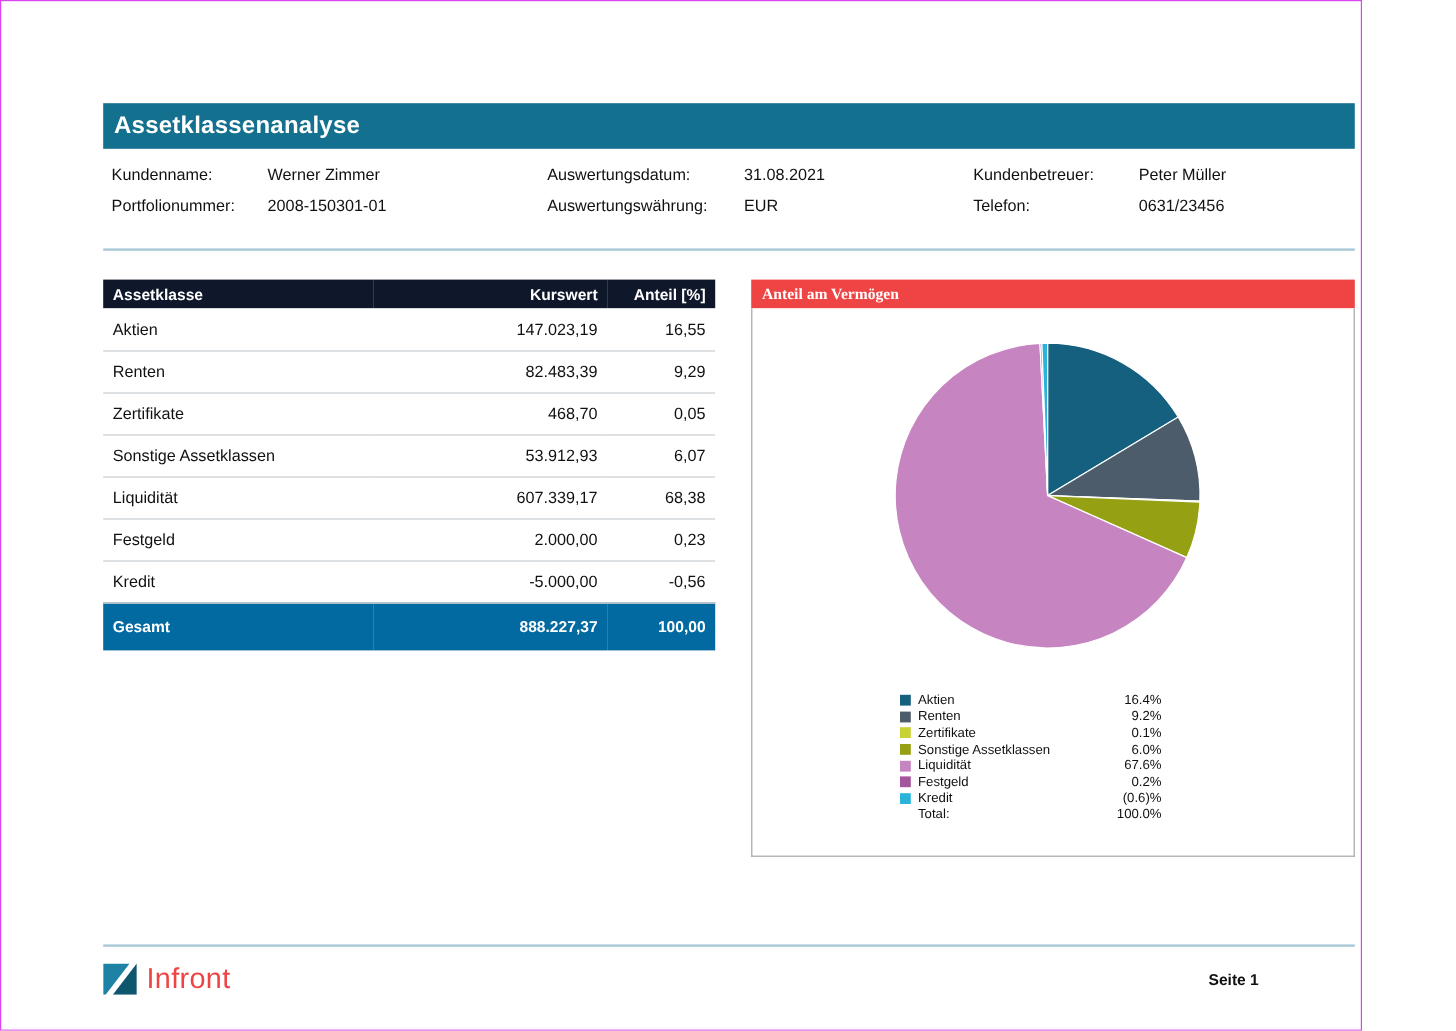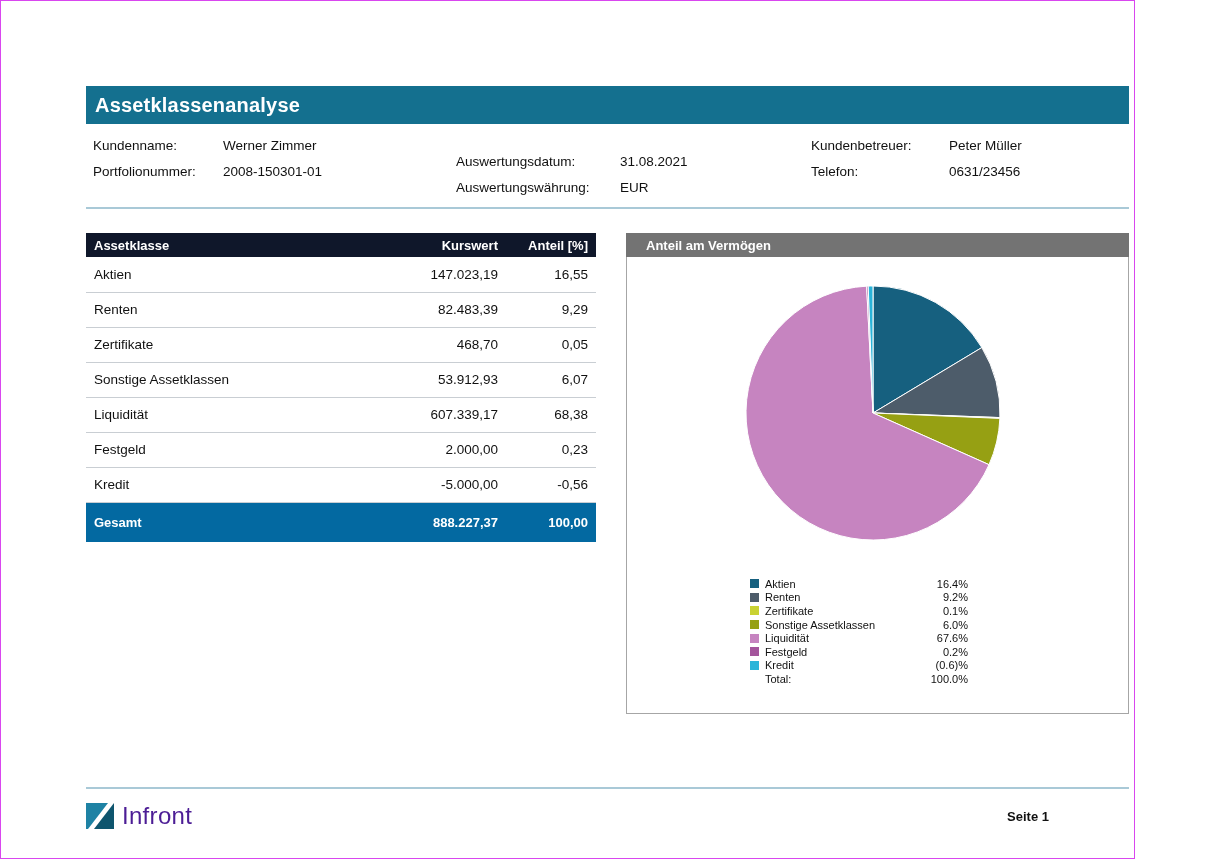--- a/index.html
+++ b/index.html
@@ -13,21 +13,21 @@
     position:absolute; left:85px; top:85px; width:1043px; height:38px;
     background:#14708f; display:flex; align-items:center; padding-left:9px;
   }
   .title-bar h1 { color:#ffffff; font-size:20px; font-weight:bold; letter-spacing:0.2px; }
 
   
   .info-group { position:absolute; top:132px; font-size:13.5px; }
   .info-row { display:flex; line-height:26px; }
   .info-label { display:inline-block; }
   .g1 { left:92px; }  .g1 .info-label { width:130px; }
-  .g2 { left:455px;margin-top:16px; } .g2 .info-label { width:164px; }
+  .g2 { left:455px; } .g2 .info-label { width:164px; }
   .g3 { left:810px; } .g3 .info-label { width:138px; }
 
   .divider { position:absolute; left:85px; width:1043px; height:2px; background:#a9c9d7; }
   .divider.top { top:206px; }
   .divider.bottom { top:786px; }
 
   
   table.asset { position:absolute; left:85px; top:232px; width:510px; border-collapse:collapse; }
   table.asset th {
     background:#0f172a; color:#ffffff; font-size:13px; font-weight:bold;
@@ -41,38 +41,38 @@
   }
   table.asset tfoot td {
     background:#0369a1; color:#ffffff; font-weight:bold; font-size:13px;
     height:23px; padding:12px 8px;
   }
   col.c1 { width:225px; } col.c2 { width:195px; } col.c3 { width:90px; }
 
   
   .chart-header {
     position:absolute; left:625px; top:232px; width:503px; height:24px;
-    background:#737373; color:#ffffff; font-size:13px; font-weight:bold;
-    display:flex; align-items:center; padding-left:20px;
+    background:#ef4444; color:#ffffff; font-size:13px; font-weight:bold;
+    display:flex; align-items:center; padding-left:9px;font-family:Liberation Serif, serif;
   }
   .chart-box {
     position:absolute; left:625px; top:256px; width:503px; height:457px;
     border:1px solid #a6a6a6; border-top:none; background:#ffffff;
   }
   .pie-wrap { position:absolute; left:114px; top:24px; width:264px; height:264px; }
   .legend { position:absolute; left:123px; top:320px; width:218px; font-size:11px; }
   .legend-row { display:flex; align-items:center; height:13.6px; }
   .swatch { width:9px; height:9px; margin-right:6px; flex:0 0 9px; }
   .legend-label { flex:1 1 auto; white-space:nowrap; }
   .legend-value { margin-left:auto; text-align:right; white-space:nowrap; }
   .legend-row.total .swatch { background:transparent !important; }
 
   
   .footer-brand { position:absolute; left:85px; top:801px; display:flex; align-items:center; }
-  .footer-brand .brand-text { font-size:24px; color:#4c1d95; margin-left:8px; letter-spacing:0.3px; }
+  .footer-brand .brand-text { font-size:24px; color:#ef4444; margin-left:8px; letter-spacing:0.3px; }
   .page-number { position:absolute; right:85px; top:808px; font-size:13px;font-weight:bold; }
 </style>
 </head>
 <body>
 
 <div class="page">
 
   <div class="title-bar">
     <h1>Assetklassenanalyse</h1>
   </div>

